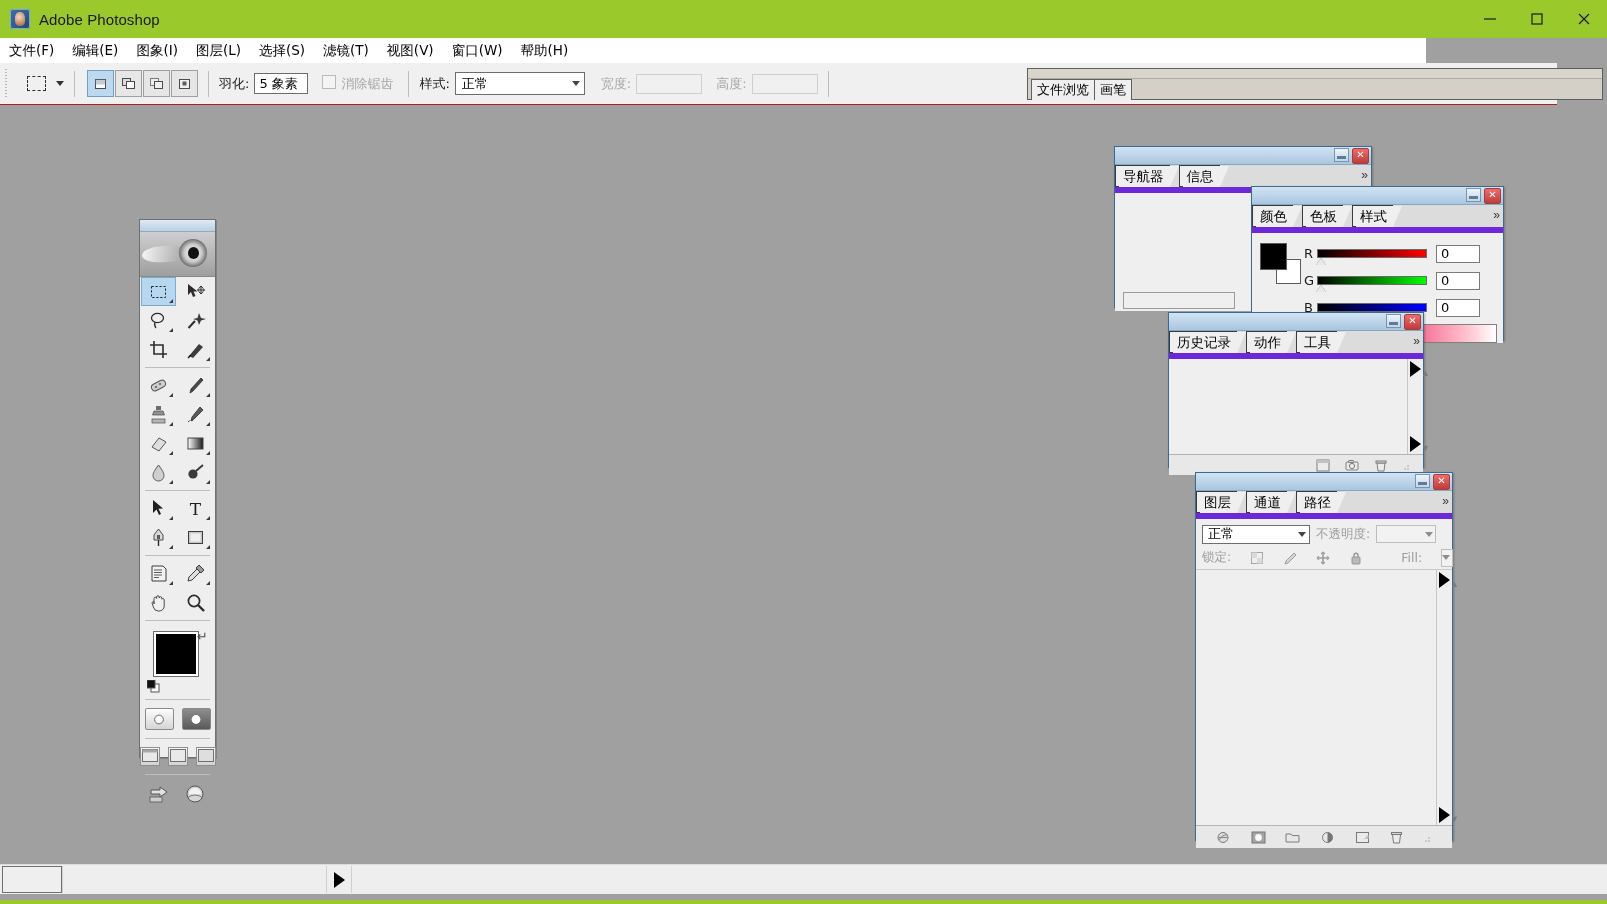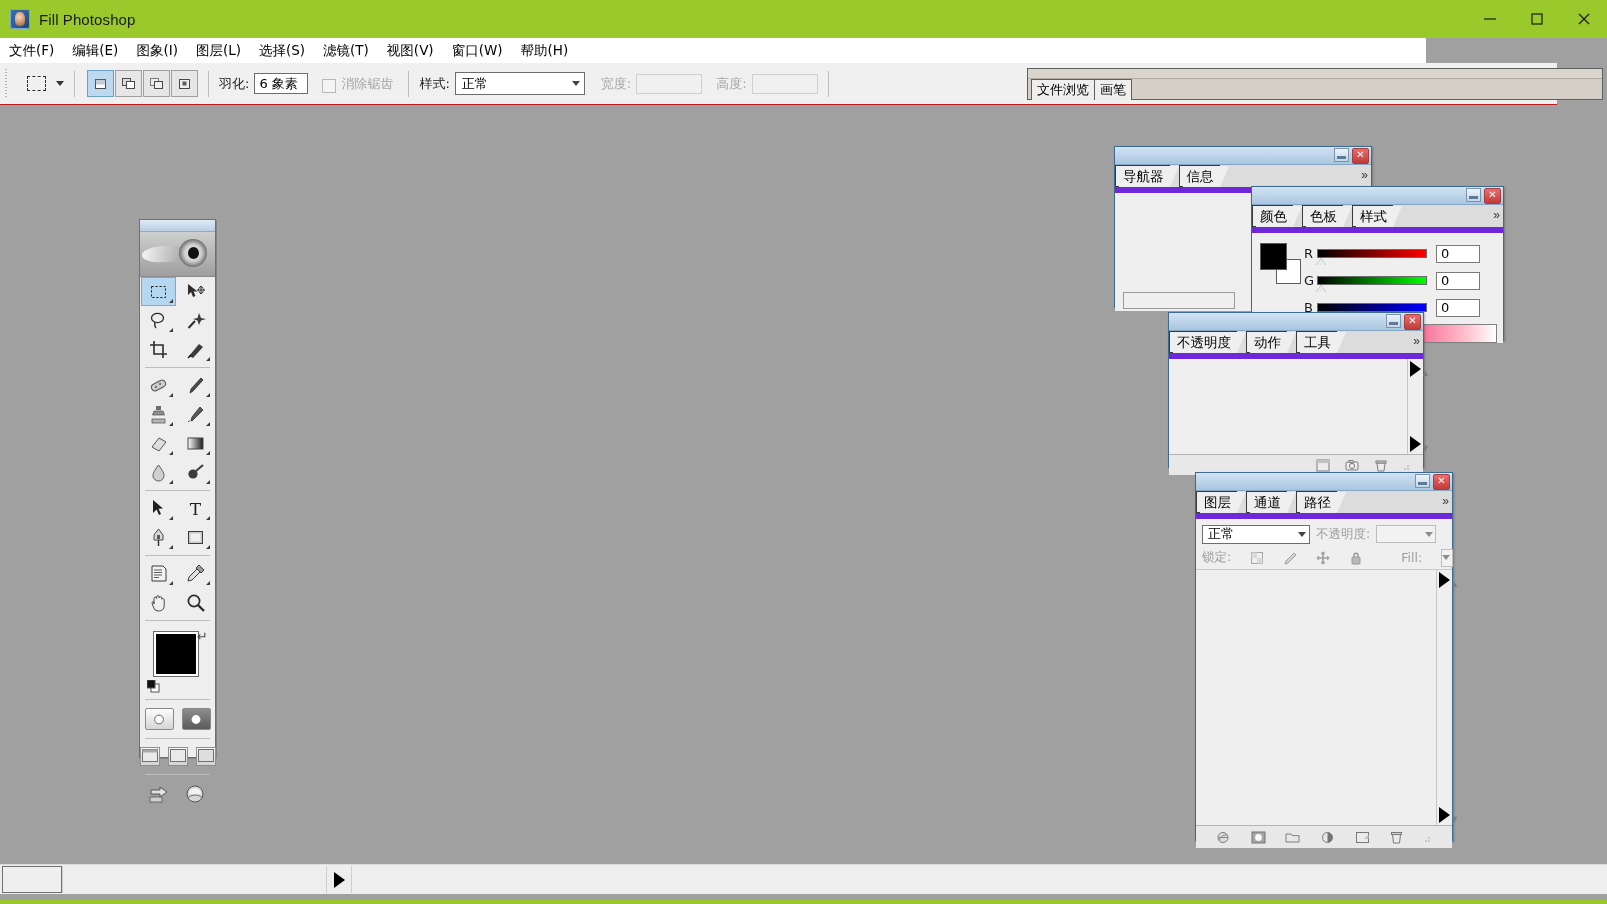--- a/index.html
+++ b/index.html
@@ -271,21 +271,21 @@
   .sb-rest{flex:0 0 1255px;height:27px;}
   .sb-green{position:absolute;left:0;bottom:0;width:1607px;height:4px;background:#9ac92c;}
 </style>
 </head>
 <body>
 
 <div class="app">
 
   <div class="titlebar">
     <div class="ps-logo"></div>
-    <div class="title-text">Fill Photoshop</div>
+    <div class="title-text">Adobe Photoshop</div>
     <div class="win-buttons">
       <div class="win-btn">
         <svg width="14" height="14" viewBox="0 0 14 14">
             <line x1="1" y1="7" x2="13" y2="7" stroke="#1c1c1c" stroke-width="1.2"></line>
           </svg>
       </div>
       <div class="win-btn">
         <svg width="14" height="14" viewBox="0 0 14 14">
             <rect x="2" y="2" width="10" height="10" fill="none" stroke="#1c1c1c" stroke-width="1.2"></rect>
           </svg>
@@ -344,23 +344,23 @@
         <svg width="15" height="15" viewBox="0 0 15 15">
             <rect x="2.5" y="3.5" width="10" height="9" fill="#efefef" stroke="#4a4a4a"></rect>
             <rect x="5.5" y="5.5" width="4" height="4" fill="#5c5c5c"></rect>
           </svg>
       </div>
     </div>
 
     <div class="opt-sep"></div>
 
     <div class="opt-label">羽化:</div>
-    <div class="feather-input">6 象素</div>
-
-    <div style="display:flex;align-items:flex-end;margin-left:14px;">
+    <div class="feather-input">5 象素</div>
+
+    <div style="display:flex;align-items:flex-start;margin-left:14px;">
       <div class="chk"></div>
       <div class="opt-label dim">消除锯齿</div>
     </div>
 
     <div class="opt-sep"></div>
 
     <div class="opt-label">样式:</div>
     <div class="style-select">
       <span>正常</span>
       <span class="chev"></span>
@@ -720,21 +720,21 @@
     <div class="pal-title">
       <div class="pal-btns">
         <div class="pal-min">
             <i></i>
           </div>
         <div class="pal-close">✕</div>
       </div>
     </div>
     <div class="pal-tabs">
       <div class="ptab">
-        <span>不透明度</span>
+        <span>历史记录</span>
       </div>
       <div class="ptab">
         <span>动作</span>
       </div>
       <div class="ptab">
         <span>工具</span>
       </div>
       <div class="pal-menu">»</div>
     </div>
     <div class="pal-body">

